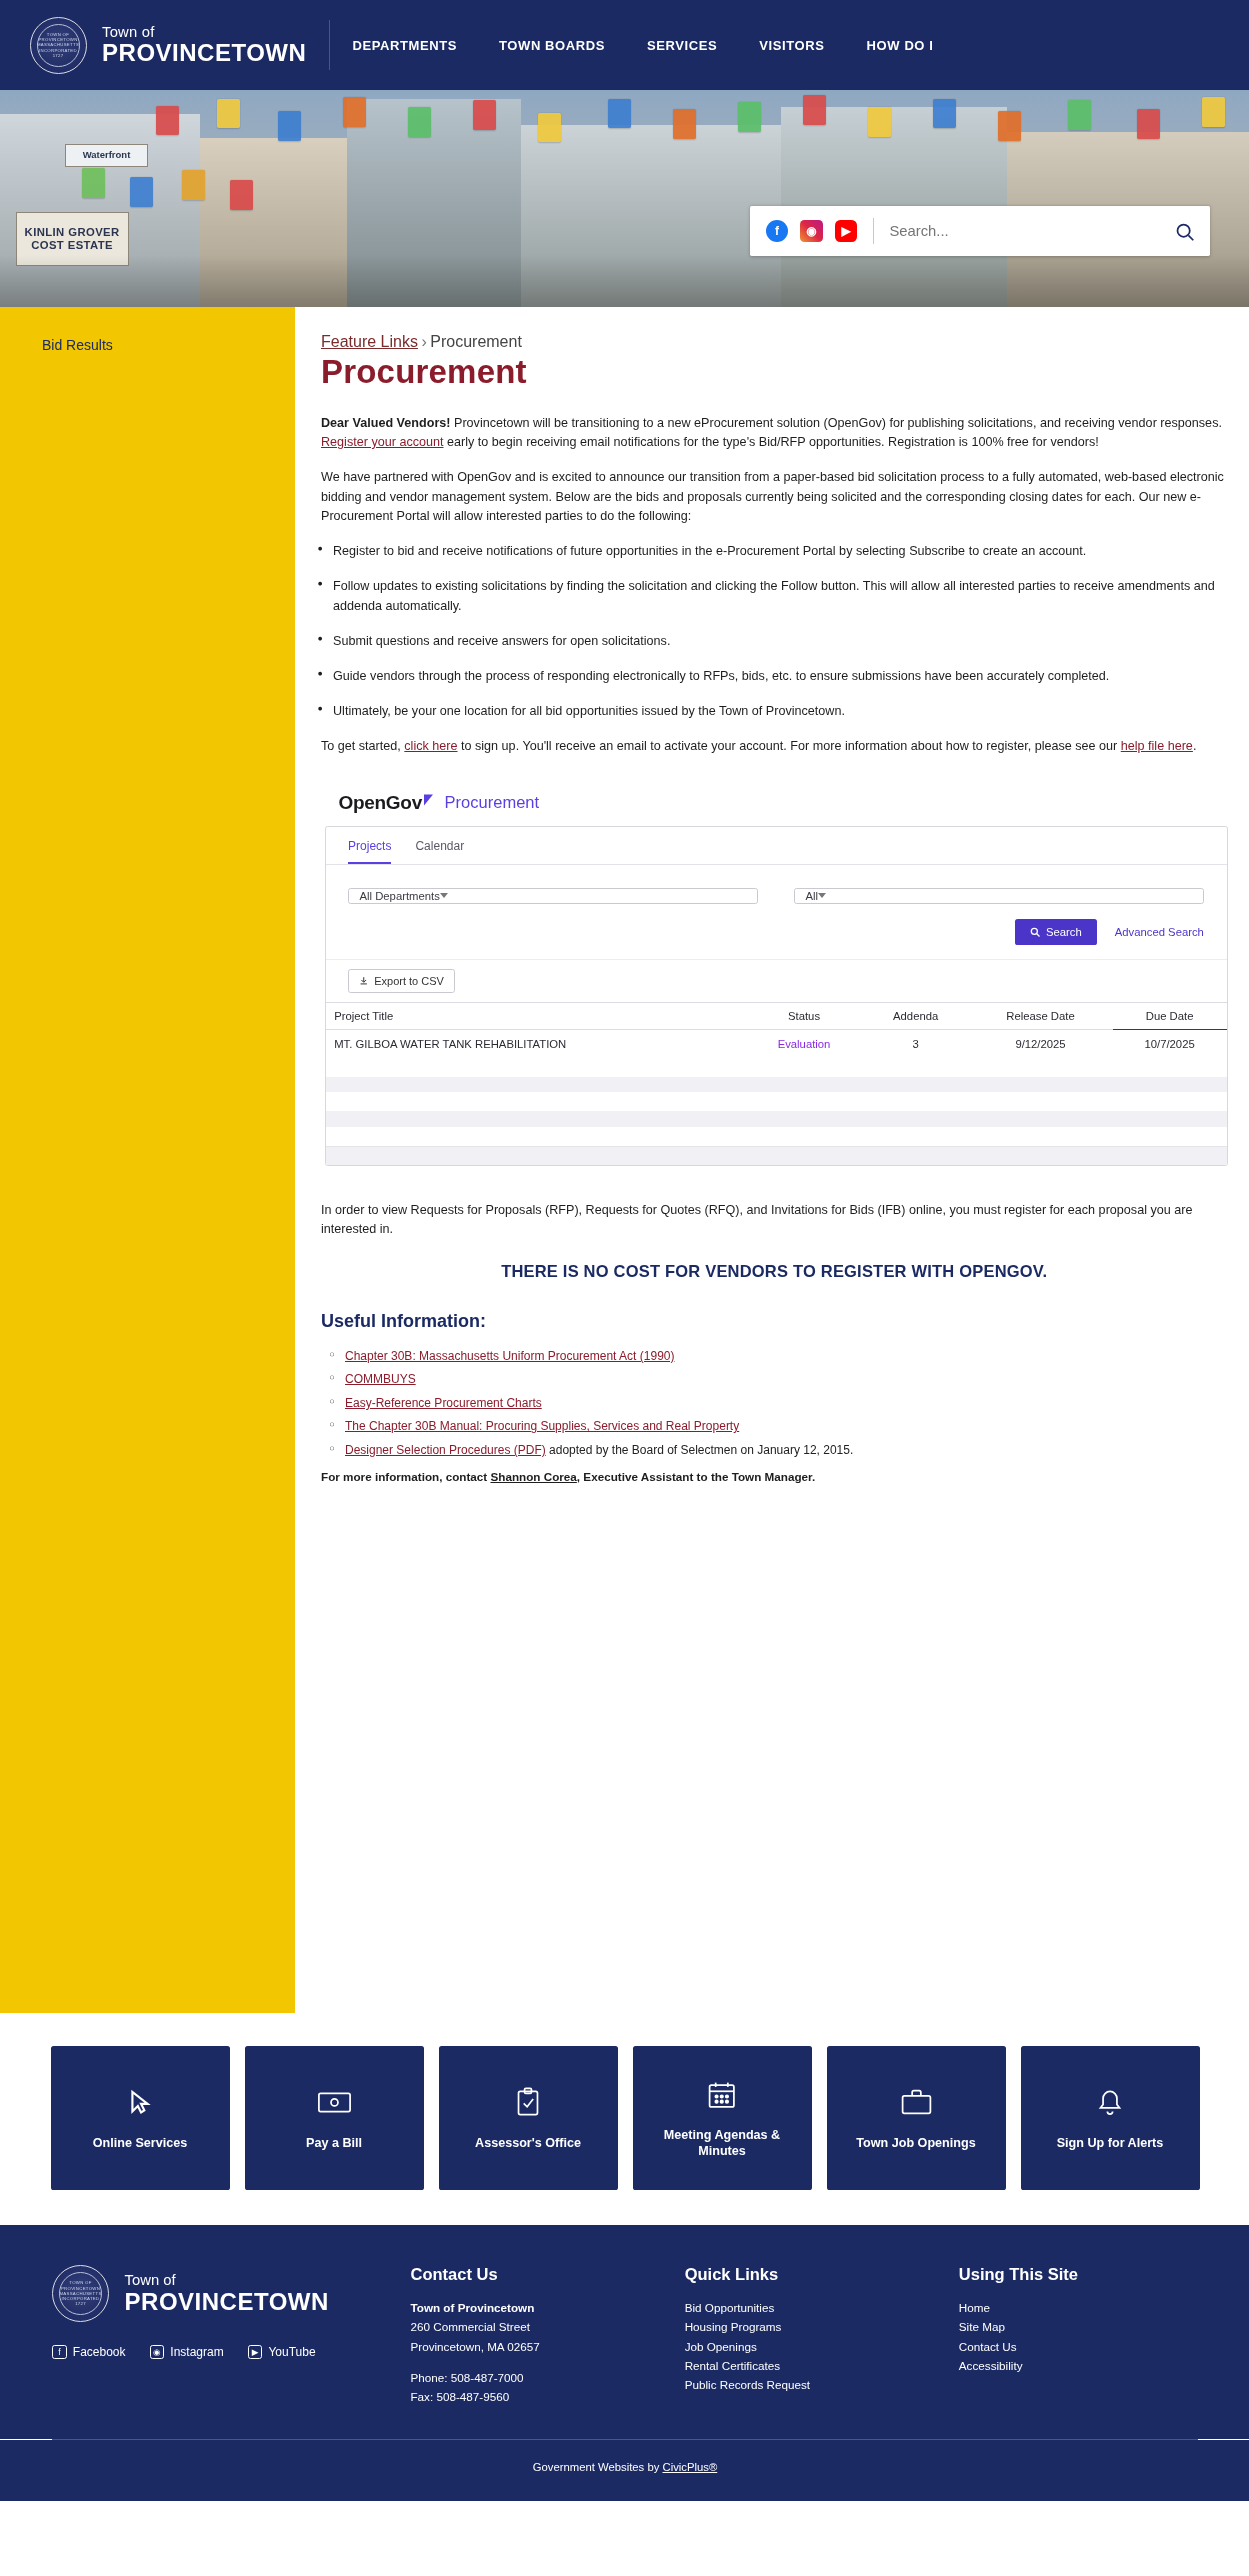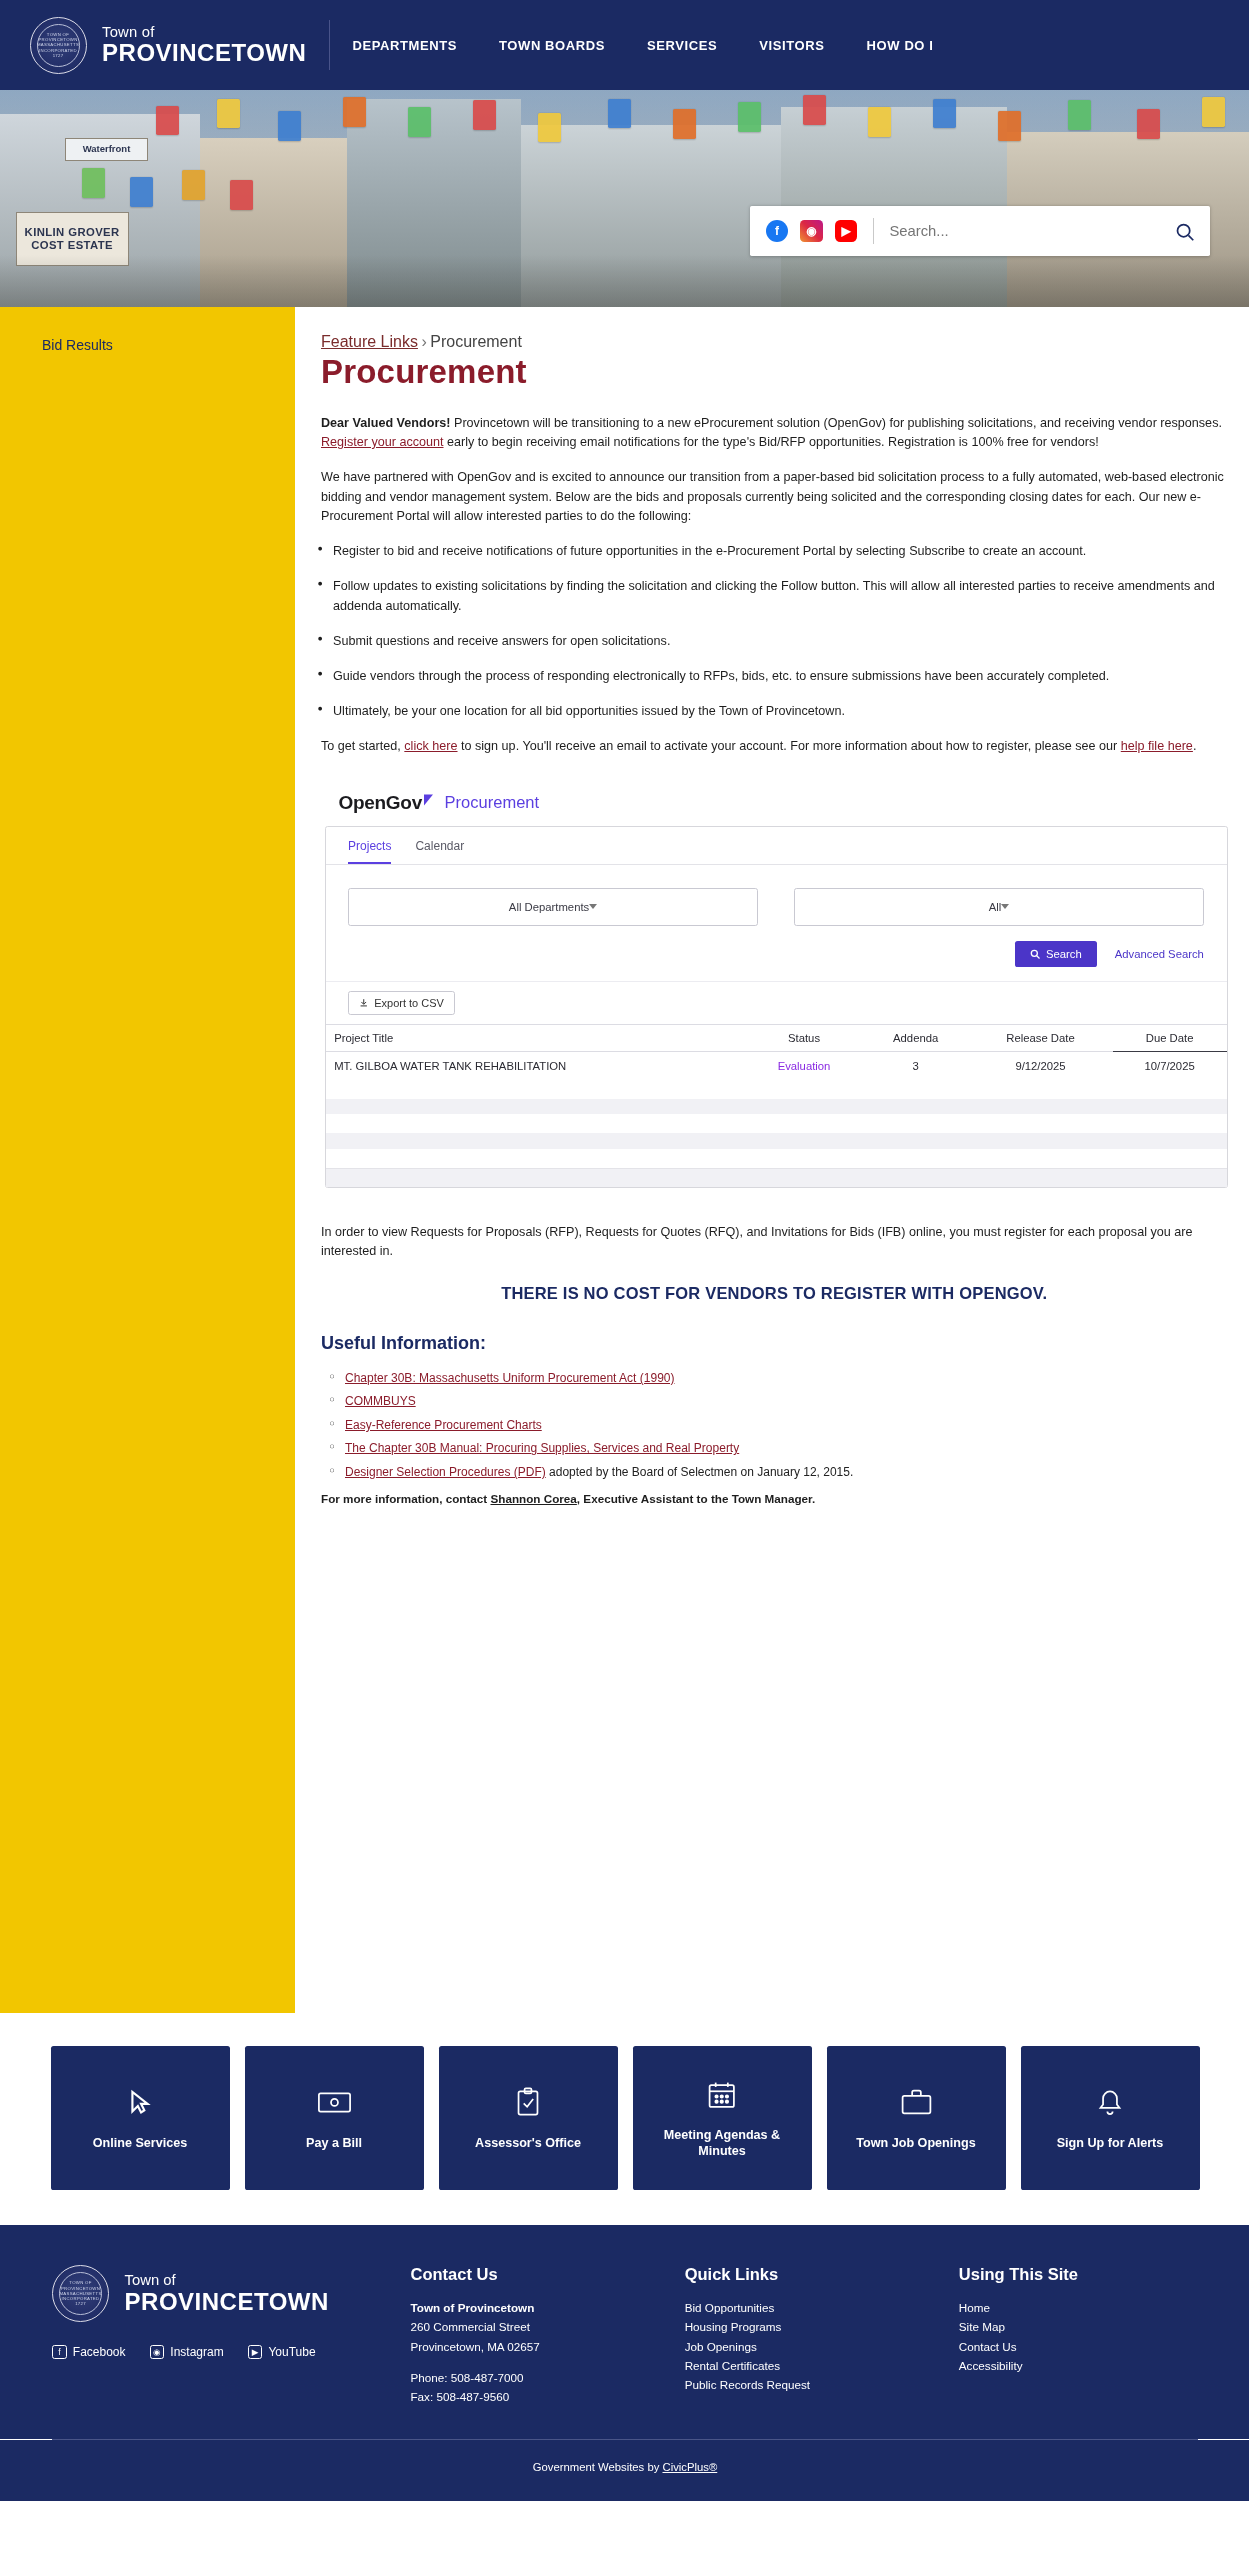--- a/index.html
+++ b/index.html
@@ -76,21 +76,21 @@
   .flag {
     position: absolute; width: 22.6px; height: 29.5px; border-radius: 1.7px; opacity: .92;
     box-shadow: 0 0.9px 1.7px rgba(0,0,0,.2);
   }
   .sign {
     position: absolute; background: #ece7dc; border: 1.7px solid #8e8678;
     color: #2c3550; font-weight: 700; text-align: center; line-height: 1.15;
     display: flex; flex-direction: column; align-items: center; justify-content: center;
   }
   .sign.kinlin { left: 15.6px; top: 122px; width: 113px; height: 54px; font-size: 11.3px; letter-spacing: 0.4px; }
-  .sign.water { left: 65px; top: 48px; width: 83px; height: 22.6px; font-size: 9.5px; background: #eef1f3; }
+  .sign.water { left: 65px; top: 54px; width: 83px; height: 22.6px; font-size: 9.5px; background: #eef1f3; }
   .hero-bottom-fade {
     position: absolute; left: 0; right: 0; bottom: 0; height: 52px;
     background: linear-gradient(180deg, rgba(80,80,70,0) 0%, rgba(60,60,55,.35) 100%);
   }
   .search-bar {
     position: absolute; right: 40px; top: 116px;
     width: 460px; height: 50px;
     background: #ffffff;
     display: flex; align-items: center;
     border-radius: 1.7px;
@@ -167,22 +167,22 @@
     border-left: 9.5px solid #5b3fe0; border-bottom: 11.3px solid transparent;
     transform: translateY(-3.5px); margin-left: 1.7px;
   }
   .og-word { font-size: 16.5px; color: #5b3fe0; font-weight: 500; }
   .embed-box { border: 0.9px solid #d7d7dc; border-radius: 2.6px; }
   .embed-tabs { display: flex; gap: 24px; padding: 12px 22.6px 0 22.6px; border-bottom: 0.9px solid #e3e3e8; }
   .embed-tab { font-size: 12px; color: #5a5a66; padding-bottom: 9.5px; cursor: pointer; }
   .embed-tab.active { color: #5b3fe0; border-bottom: 2.6px solid #5b3fe0; font-weight: 500; }
   .filter-row { display: flex; gap: 36px; padding: 22.6px 22.6px 0 22.6px; }
   .select {
-    flex: 1; height: 38px; border: 0.9px solid #c9c9d2; border-radius: 2.6px;
-    background: #fff; display: flex; align-items: center; justify-content: center;
+    flex: 1; height: 16px; border: 0.9px solid #c9c9d2; border-radius: 2.6px;
+    background: #fff; display: flex; align-items: center; justify-content: flex-start;
     padding: 0 10.4px; font-size: 11.3px; color: #3a3a44; cursor: pointer;
   }
   .chev { width: 0; height: 0; border-left: 4.3px solid transparent; border-right: 4.3px solid transparent; border-top: 5.2px solid #777; }
   .action-row { display: flex; align-items: center; justify-content: flex-end; gap: 17.4px; padding: 15.6px 22.6px 14px 22.6px; }
   .btn-search {
     background: #4b35c8; color: #fff; border: none; border-radius: 2.6px;
     font-size: 11.3px; padding: 7px 15.6px; cursor: pointer; display: flex; align-items: center; gap: 5.2px;
     font-family: "Liberation Sans", sans-serif;
   }
   .link-adv { font-size: 11.3px; color: #4b35c8; cursor: pointer; }

